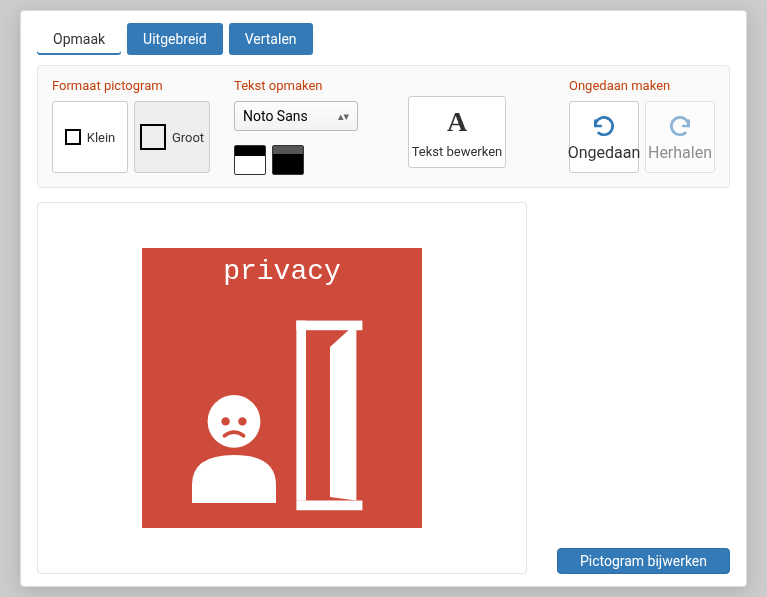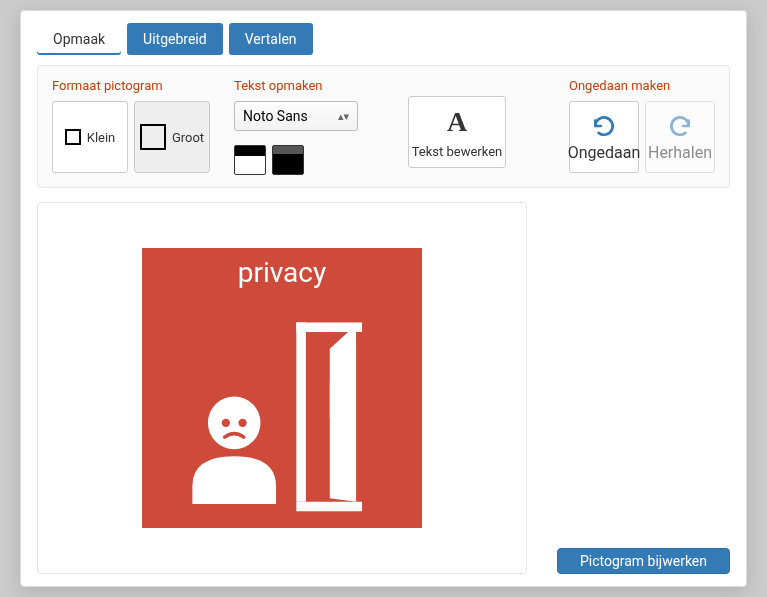--- a/index.html
+++ b/index.html
@@ -31,21 +31,21 @@
 .text-format-col { min-width: 150px; }
 .action-btn { width: 98px; height: 72px; background: #fff; border: 1px solid #ccc; border-radius: 3px; display: flex; flex-direction: column; align-items: center; justify-content: center; gap: 6px; cursor: pointer; font-size: 13px; color: #333; }
 .action-btn .bigletter { font-family: Georgia, serif; font-size: 28px; font-weight: bold; }
 .undo-row { display: flex; gap: 6px; }
 .undo-btn { width: 70px; height: 72px; background: #fff; border: 1px solid #ccc; border-radius: 3px; display: flex; flex-direction: column; align-items: center; justify-content: center; gap: 4px; cursor: pointer; font-size: 16px; color: #333; }
 .undo-btn.disabled { opacity: 0.55; cursor: default; }
 .undo-icon { width: 26px; height: 26px; }
 .preview-area { flex: 1; margin-top: 14px; display: flex; gap: 14px; }
 .preview-card { border: 1px solid #e5e5e5; border-radius: 4px; flex: 0 0 490px; display: flex; align-items: center; justify-content: center; padding: 20px; }
 .pictogram { width: 280px; height: 280px; background: #ce4b3c; display: flex; flex-direction: column; align-items: center; padding-top: 8px; position: relative; color: #fff; }
-.pictolabel { font-size: 28px; font-weight: 400; }
+.pictolabel { font-size: 28px; font-weight: 400; font-family: Liberation Mono, monospace; }
 .footer-btn { align-self: flex-end; background: #337ab7; color: #fff; border: 1px solid #2d6ea3; border-radius: 4px; padding: 4px 22px; font-size: 14px; cursor: pointer; }
 .right-col { flex: 1; display: flex; flex-direction: column; justify-content: flex-end; }
 .caret { font-size: 11px; color: #666; }
 </style>
 </head>
 <body>
 
 <div class="modal">
   <div class="modal-body">
 

